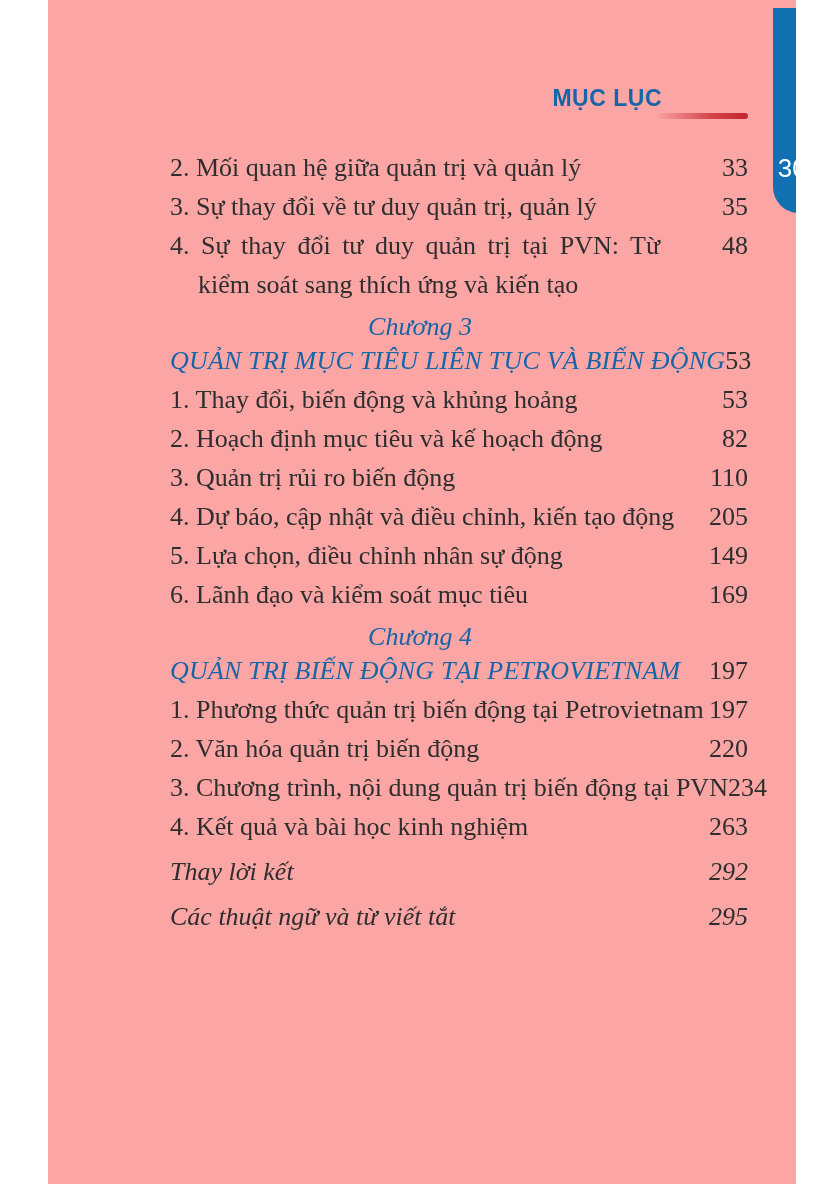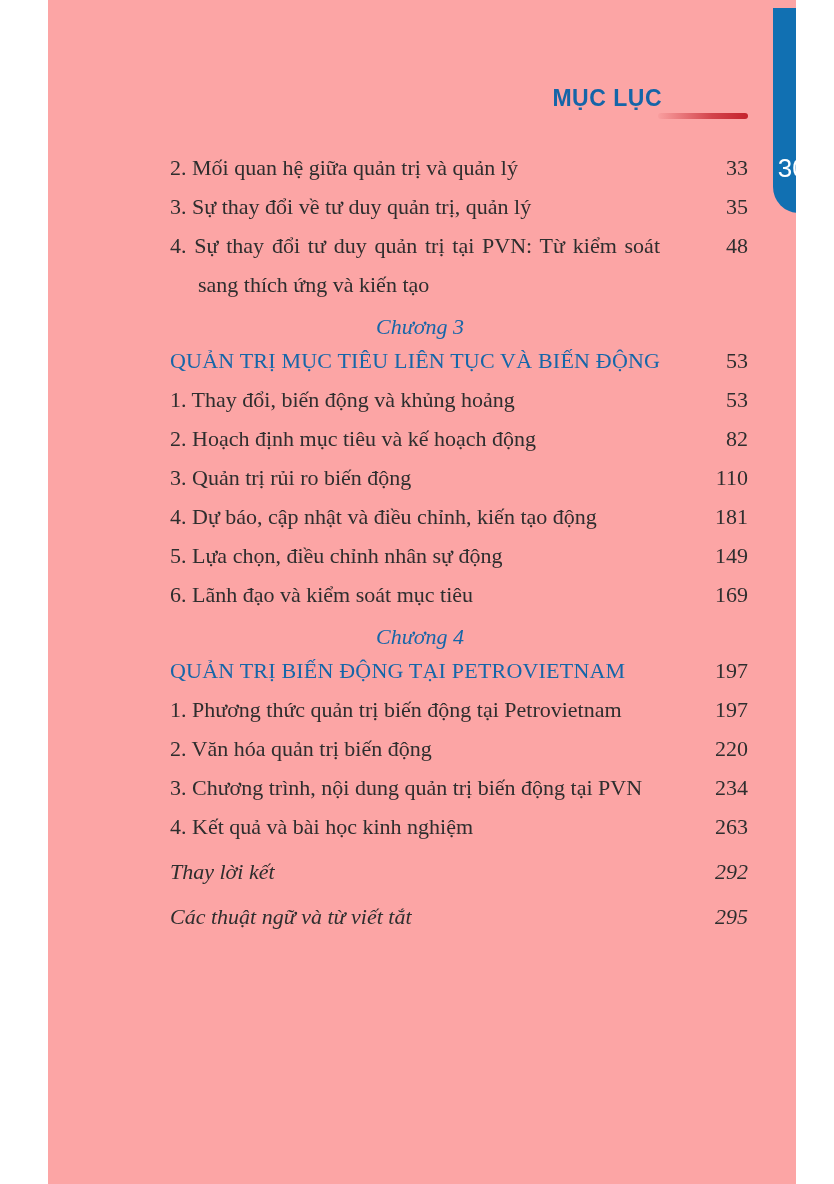--- a/index.html
+++ b/index.html
@@ -57,21 +57,21 @@
     color: #ffffff;
     line-height: 1;
   }
 
   
   .toc {
     position: absolute;
     left: 122px;
     top: 148px;
     width: 578px;
-    font-size: 22px;
+    font-size: 26px;
     line-height: 39px;
   }
   .row { display: flex; }
   .row .t { white-space: nowrap; }
   .row .p {
     flex: 1 1 auto;
     text-align: right;
     white-space: nowrap;
   }
 
@@ -95,20 +95,21 @@
     color: #1566a9;
   }
 
   
   .row.chapter-title { margin-top: -5px; }
   .row.chapter-title .t {
     flex: 0 0 500px;
     text-align: left;
     color: #1566a9;
     letter-spacing: 0.2px;
+    font-style: italic;
   }
 
   
   .row.backmatter { margin-top: 6px; font-style: italic; justify-content: space-between; }
 </style>
 </head>
 <body>
 
 <div class="page">
 
@@ -148,21 +149,21 @@
       <div class="row item">
         <div class="t">2. Hoạch định mục tiêu và kế hoạch động</div>
         <div class="p">82</div>
       </div>
       <div class="row item">
         <div class="t">3. Quản trị rủi ro biến động</div>
         <div class="p">110</div>
       </div>
       <div class="row item">
         <div class="t">4. Dự báo, cập nhật và điều chỉnh, kiến tạo động</div>
-        <div class="p">181</div>
+        <div class="p">205</div>
       </div>
       <div class="row item">
         <div class="t">5. Lựa chọn, điều chỉnh nhân sự động</div>
         <div class="p">149</div>
       </div>
       <div class="row item">
         <div class="t">6. Lãnh đạo và kiểm soát mục tiêu</div>
         <div class="p">169</div>
       </div>
       <div class="row chapter-label">

